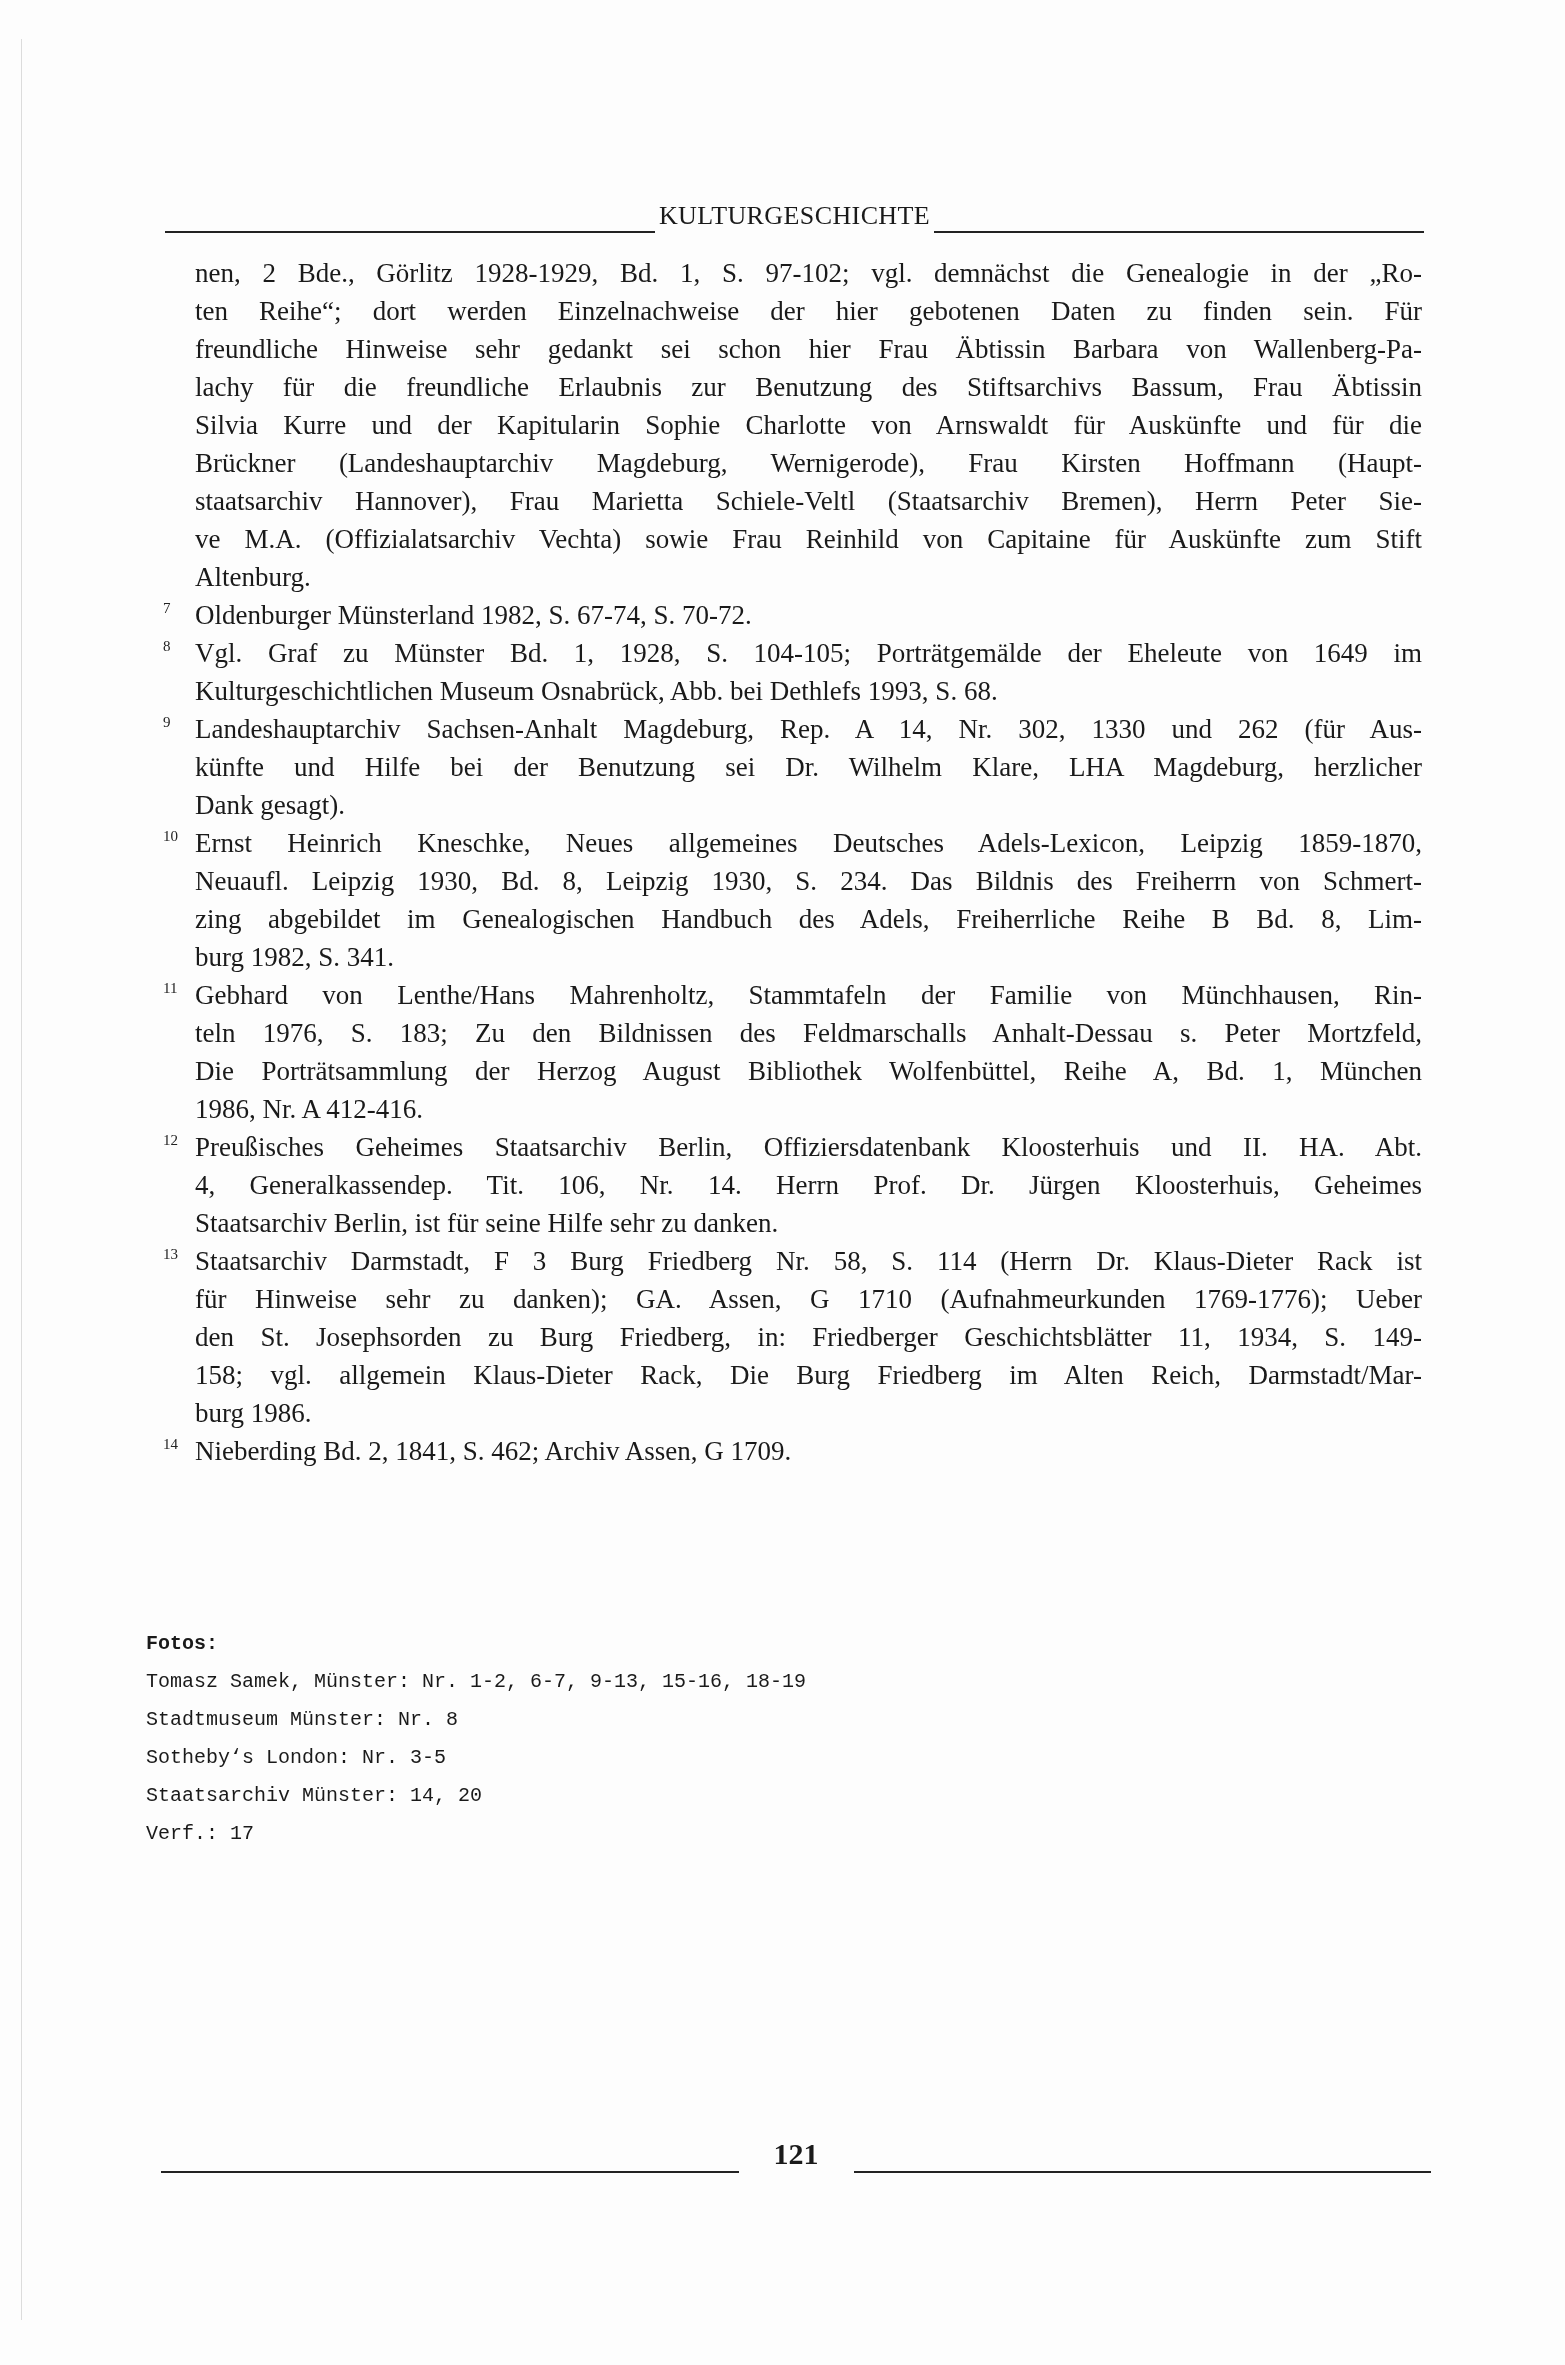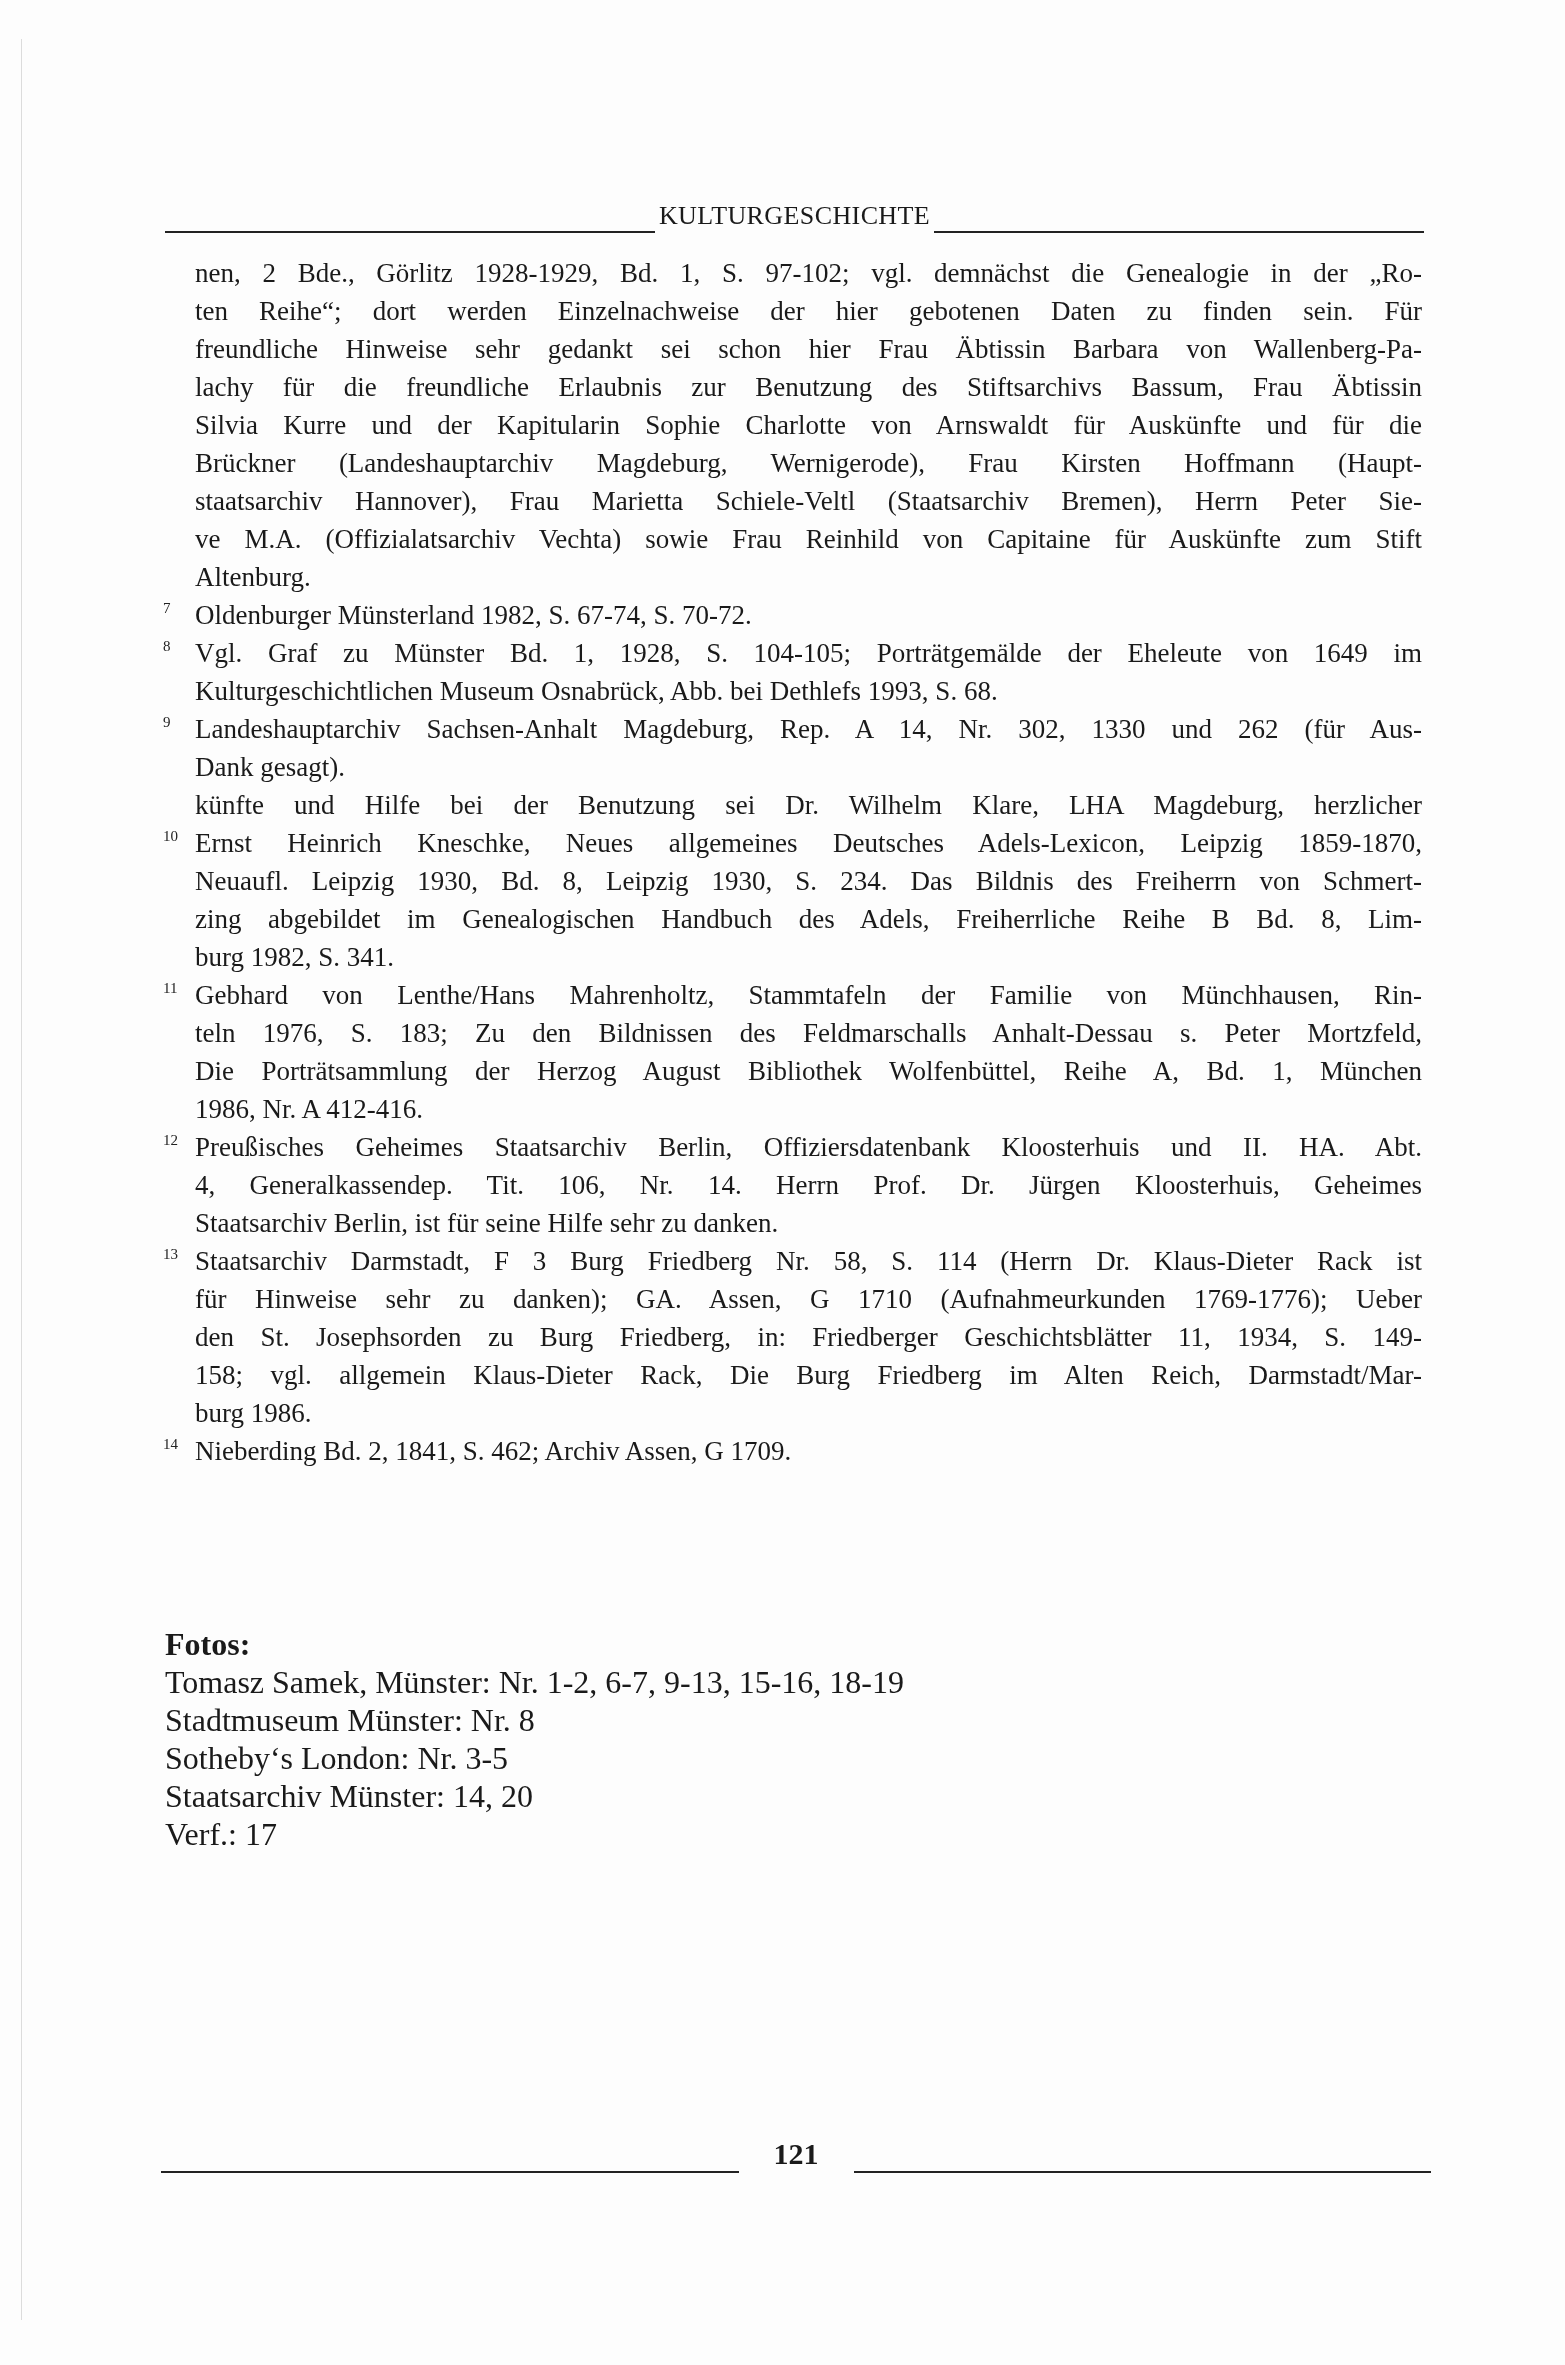--- a/index.html
+++ b/index.html
@@ -76,25 +76,26 @@
     top: 0;
     width: 26px;
     font-size: 15px;
     line-height: 24.6px;
     text-align: left;
     color: #222;
   }
   
   .credits {
     position: absolute;
-    left: 165px;
+    left: 146px;
     top: 1625px;
     width: 1053px;
-    font-size: 32px;
+    font-size: 20px;
     line-height: 38px;
+    font-family: Liberation Mono, monospace;
   }
   .credits .heading {
     font-weight: bold;
     display: block;
   }
   .credits .credit-line {
     display: block;
     white-space: nowrap;
   }
   
@@ -148,22 +149,22 @@
 
   <div class="footnote">
     <sup class="fn-num">8</sup>
     <span class="line">Vgl. Graf zu Münster Bd. 1, 1928, S. 104-105; Porträtgemälde der Eheleute von 1649 im</span>
     <span class="line last">Kulturgeschichtlichen Museum Osnabrück, Abb. bei Dethlefs 1993, S. 68.</span>
   </div>
 
   <div class="footnote">
     <sup class="fn-num">9</sup>
     <span class="line">Landeshauptarchiv Sachsen-Anhalt Magdeburg, Rep. A 14, Nr. 302, 1330 und 262 (für Aus-</span>
+    <span class="line">künfte und Hilfe bei der Benutzung sei Dr. Wilhelm Klare, LHA Magdeburg, herzlicher</span>
     <span class="line last">Dank gesagt).</span>
-    <span class="line">künfte und Hilfe bei der Benutzung sei Dr. Wilhelm Klare, LHA Magdeburg, herzlicher</span>
   </div>
 
   <div class="footnote">
     <sup class="fn-num">10</sup>
     <span class="line">Ernst Heinrich Kneschke, Neues allgemeines Deutsches Adels-Lexicon, Leipzig 1859-1870,</span>
     <span class="line">Neuaufl. Leipzig 1930, Bd. 8, Leipzig 1930, S. 234. Das Bildnis des Freiherrn von Schmert-</span>
     <span class="line">zing abgebildet im Genealogischen Handbuch des Adels, Freiherrliche Reihe B Bd. 8, Lim-</span>
     <span class="line last">burg 1982, S. 341.</span>
   </div>
 

